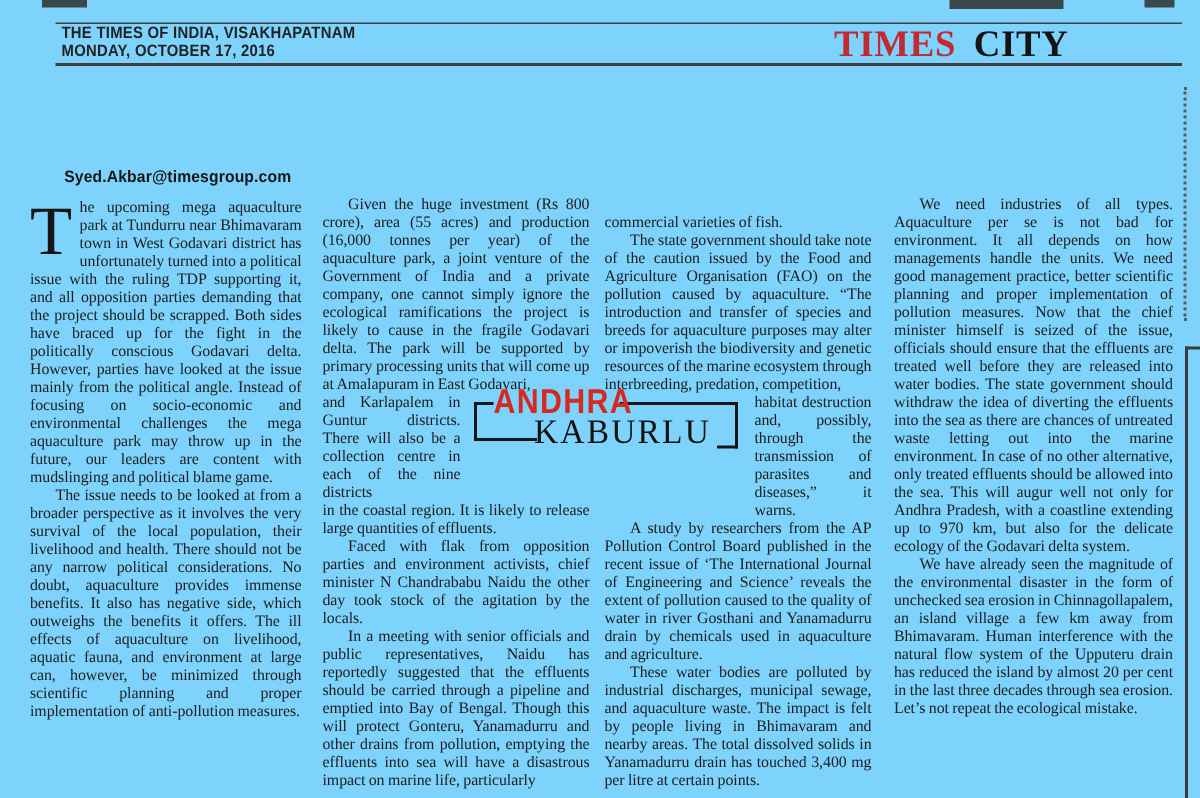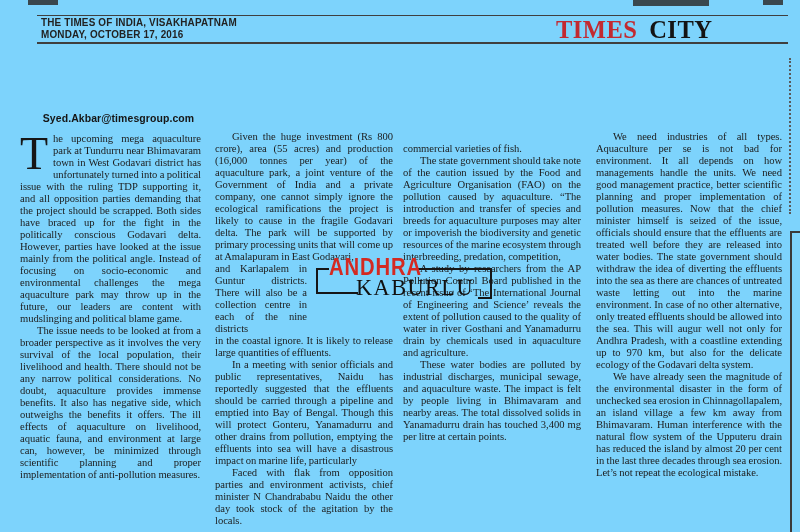--- a/index.html
+++ b/index.html
@@ -80,28 +80,29 @@
 
   <div class="col col1">
     <div class="byline">Syed.Akbar@timesgroup.com</div>
     <p class="cont"><span class="dropcap">T</span><span>he upcoming mega aquaculture park at Tundurru near Bhimavaram town in West Godavari district has unfortunately turned into a political issue with the ruling TDP supporting it, and all opposition parties demanding that the project should be scrapped. Both sides have braced up for the fight in the politically conscious Godavari delta. However, parties have looked at the issue mainly from the political angle. Instead of focusing on socio-economic and environmental challenges the mega aquaculture park may throw up in the future, our leaders are content with mudslinging and political blame game.</span></p>
     <p>The issue needs to be looked at from a broader perspective as it involves the very survival of the local population, their livelihood and health. There should not be any narrow political considerations. No doubt, aquaculture provides immense benefits. It also has negative side, which outweighs the benefits it offers. The ill effects of aquaculture on livelihood, aquatic fauna, and environment at large can, however, be minimized through scientific planning and proper implementation of anti-pollution measures.</p>
   </div>
 
   <div class="col col2">
     <p>Given the huge investment (Rs 800 crore), area (55 acres) and production (16,000 tonnes per year) of the aquaculture park, a joint venture of the Government of India and a private company, one cannot simply ignore the ecological ramifications the project is likely to cause in the fragile Godavari delta. The park will be supported by primary processing units that will come up at Amalapuram in East Godavari,</p>
     <div class="narrow-left">and Karlapalem in Guntur districts. There will also be a collection centre in each of the nine districts</div>
-    <p class="cont">in the coastal ignore. It is likely to release large quantities of effluents.</p>
+    <p class="cont">in the coastal region. It is likely to release large quantities of effluents.</p>
+    <p>Faced with flak from opposition parties and environment activists, chief minister N Chandrababu Naidu the other day took stock of the agitation by the locals.</p>
     <p>In a meeting with senior officials and public representatives, Naidu has reportedly suggested that the effluents should be carried through a pipeline and emptied into Bay of Bengal. Though this will protect Gonteru, Yanamadurru and other drains from pollution, emptying the effluents into sea will have a disastrous impact on marine life, particularly</p>
-    <p>Faced with flak from opposition parties and environment activists, chief minister N Chandrababu Naidu the other day took stock of the agitation by the locals.</p>
   </div>
 
   <div class="col col3">
     <p class="cont">commercial varieties of fish.</p>
     <p>The state government should take note of the caution issued by the Food and Agriculture Organisation (FAO) on the pollution caused by aquaculture. “The introduction and transfer of species and breeds for aquaculture purposes may alter or impoverish the biodiversity and genetic resources of the marine ecosystem through interbreeding, predation, competition,</p>
+    <div class="narrow-right">habitat destruction and, possibly, through the transmission of parasites and diseases,” it warns.</div>
     <p>A study by researchers from the AP Pollution Control Board published in the recent issue of ‘The International Journal of Engineering and Science’ reveals the extent of pollution caused to the quality of water in river Gosthani and Yanamadurru drain by chemicals used in aquaculture and agriculture.</p>
     <p>These water bodies are polluted by industrial discharges, municipal sewage, and aquaculture waste. The impact is felt by people living in Bhimavaram and nearby areas. The total dissolved solids in Yanamadurru drain has touched 3,400 mg per litre at certain points.</p>
   </div>
 
   <div class="col col4">
     <p>We need industries of all types. Aquaculture per se is not bad for environment. It all depends on how managements handle the units. We need good management practice, better scientific planning and proper implementation of pollution measures. Now that the chief minister himself is seized of the issue, officials should ensure that the effluents are treated well before they are released into water bodies. The state government should withdraw the idea of diverting the effluents into the sea as there are chances of untreated waste letting out into the marine environment. In case of no other alternative, only treated effluents should be allowed into the sea. This will augur well not only for Andhra Pradesh, with a coastline extending up to 970 km, but also for the delicate ecology of the Godavari delta system.</p>
     <p>We have already seen the magnitude of the environmental disaster in the form of unchecked sea erosion in Chinnagollapalem, an island village a few km away from Bhimavaram. Human interference with the natural flow system of the Upputeru drain has reduced the island by almost 20 per cent in the last three decades through sea erosion. Let’s not repeat the ecological mistake.</p>
   </div>
 
   <div class="badge">

